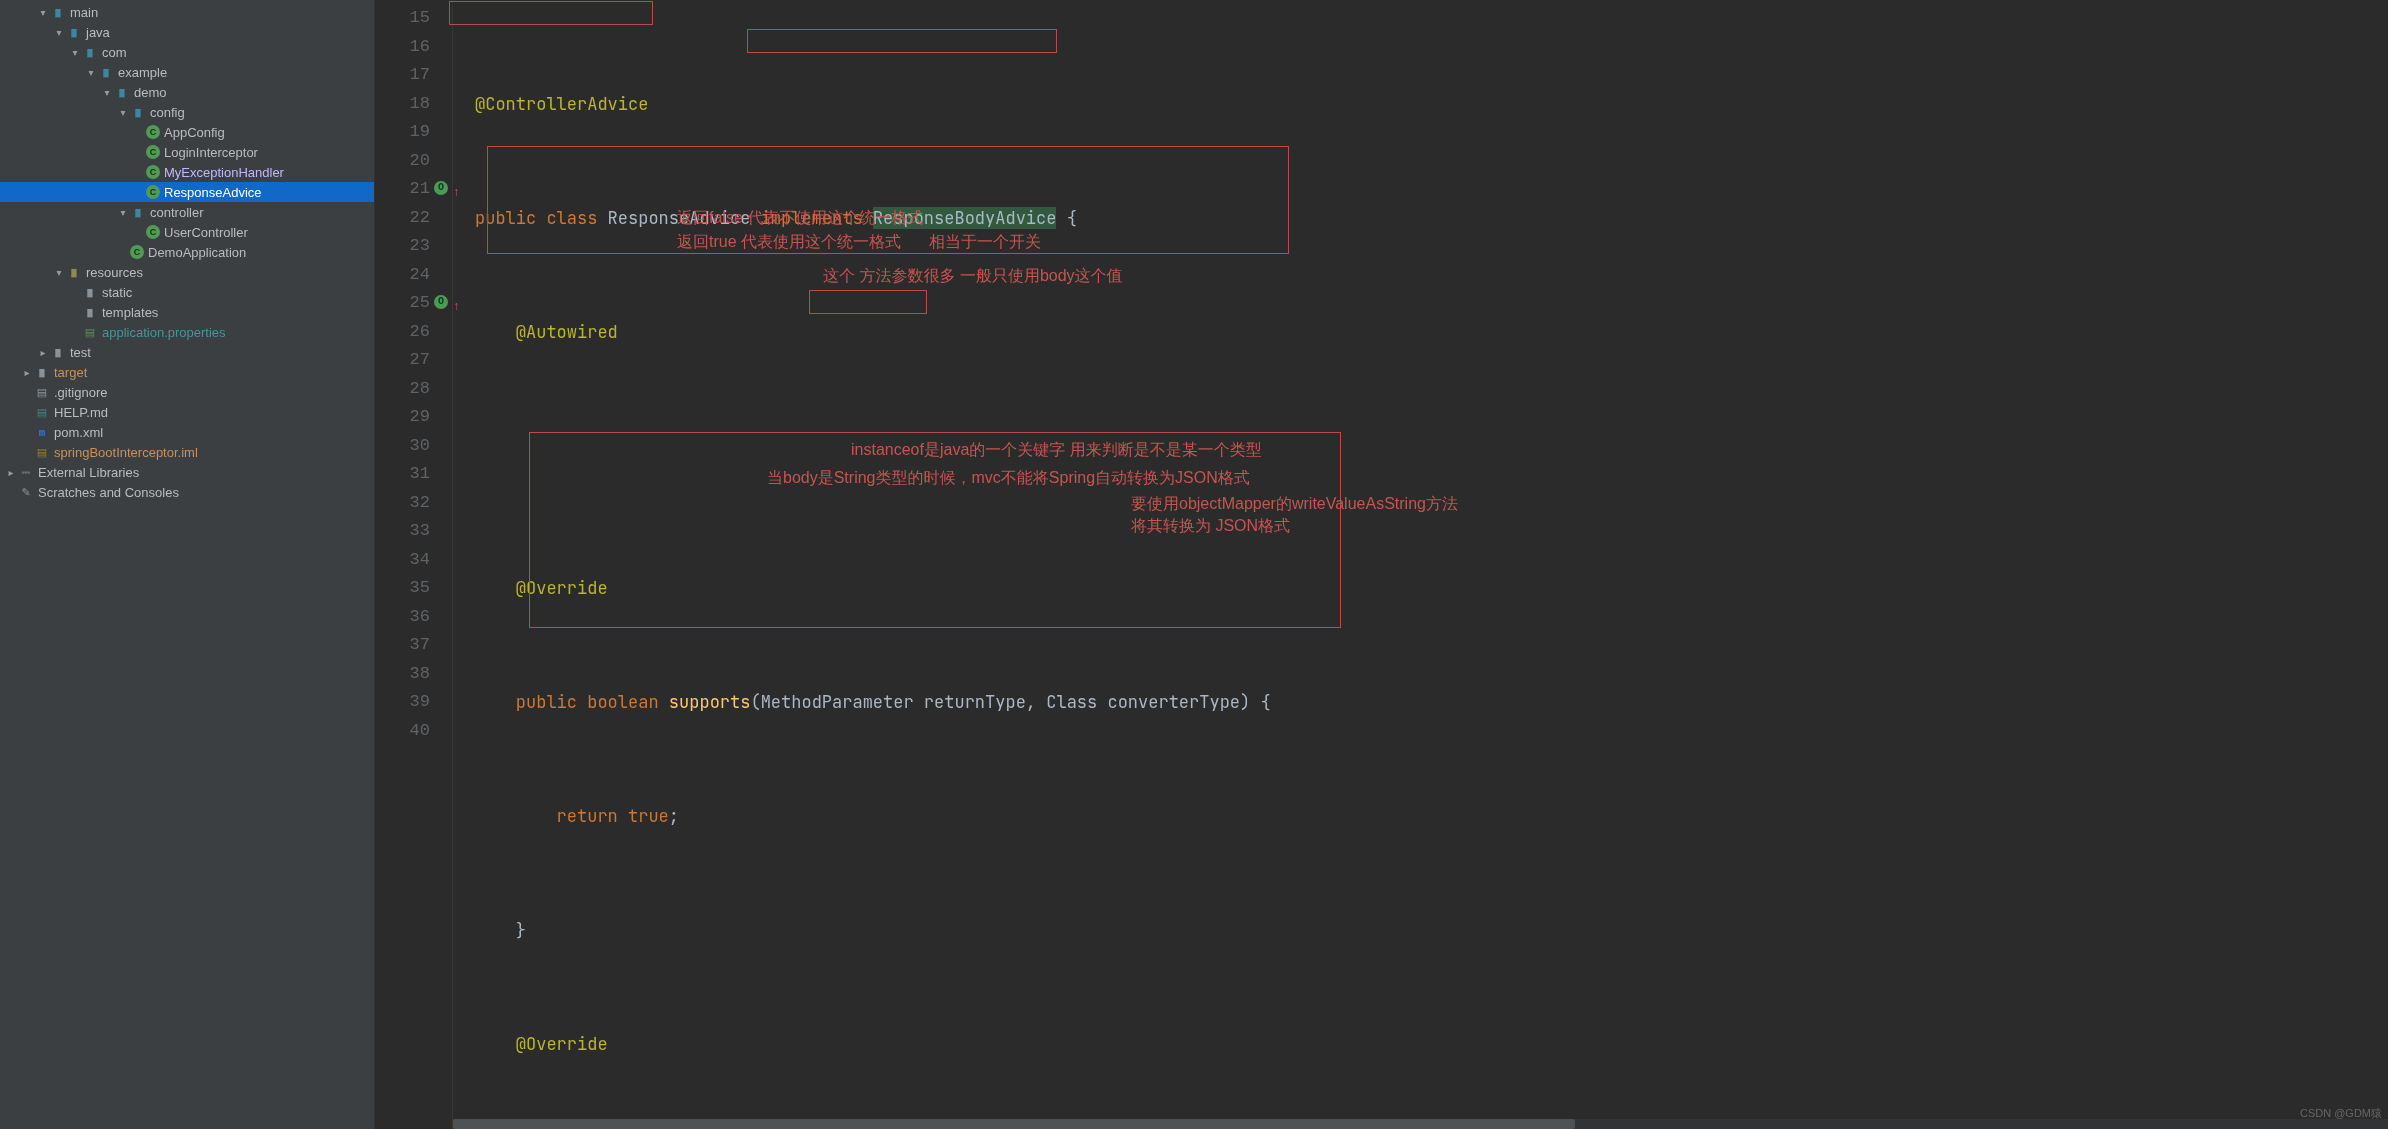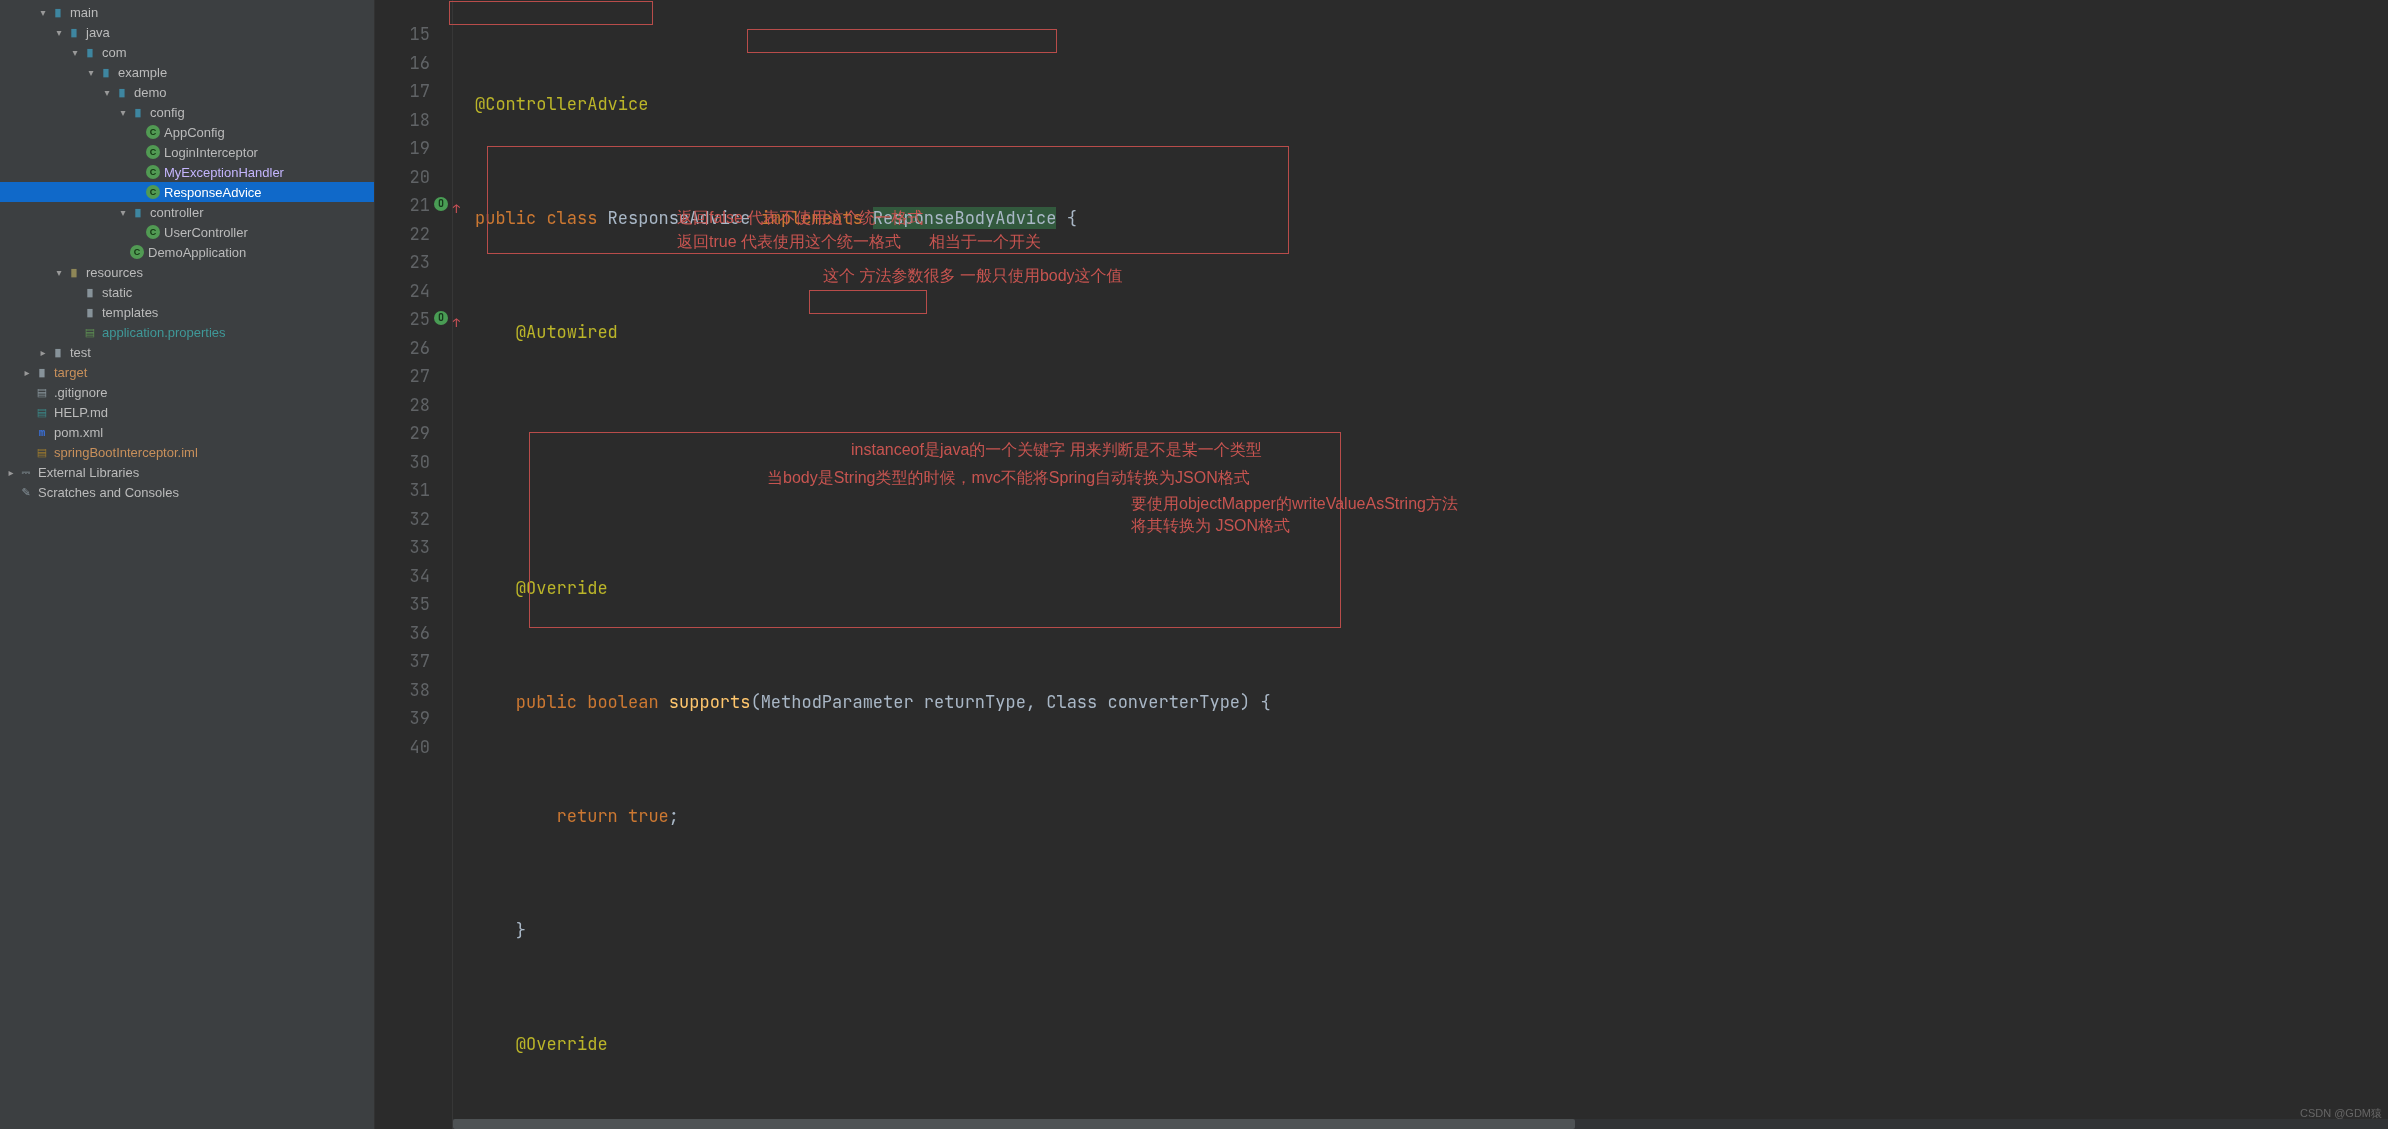--- a/index.html
+++ b/index.html
@@ -67,21 +67,22 @@
     line-height: 28.5px;
   }
   .gutter {
     width: 78px;
     text-align: right;
     padding-right: 22px;
     color: #606366;
     border-right: 1px solid #373737;
     user-select: none;
     position: relative;
-    padding-top: 20px;
+    padding-top: 4px;
+    font-family: Liberation Mono, monospace;
   }
   .gutter .ln { height: 28.5px; position:relative;}
   .gutter .ov-marker::after{
     content:"O";
     position:absolute; right:-18px; top:6px;
     width:14px;height:14px;border-radius:50%;
     background:#499c54; color:#14361a; font-size:10px; font-weight:bold;
     display:flex;align-items:center;justify-content:center;
   }
   .gutter .ov-marker.up::before{

